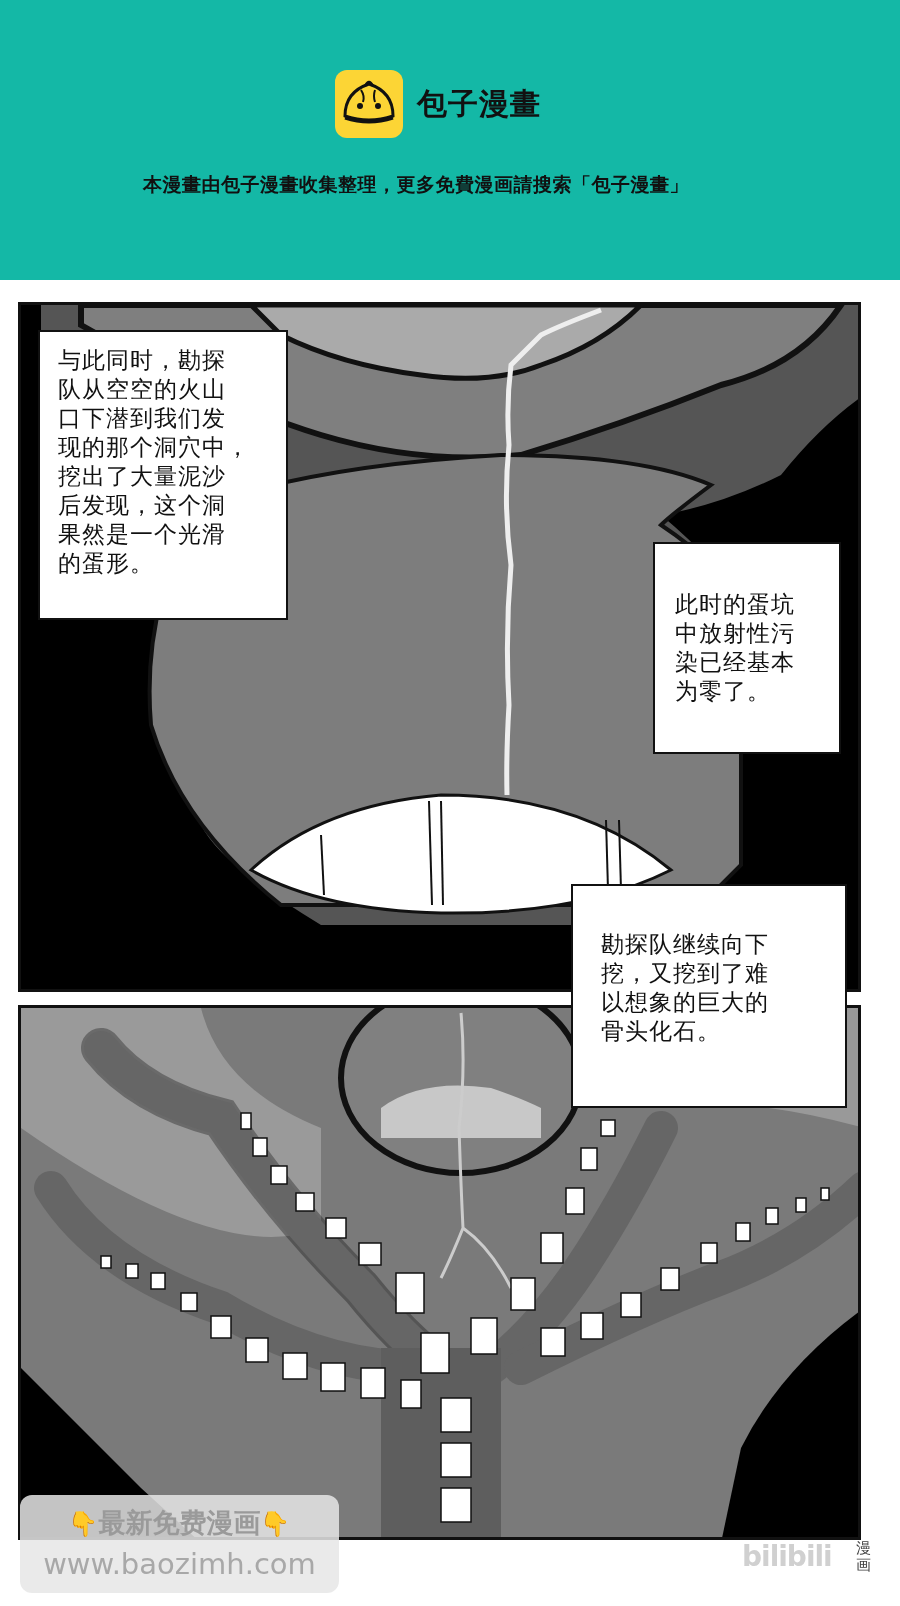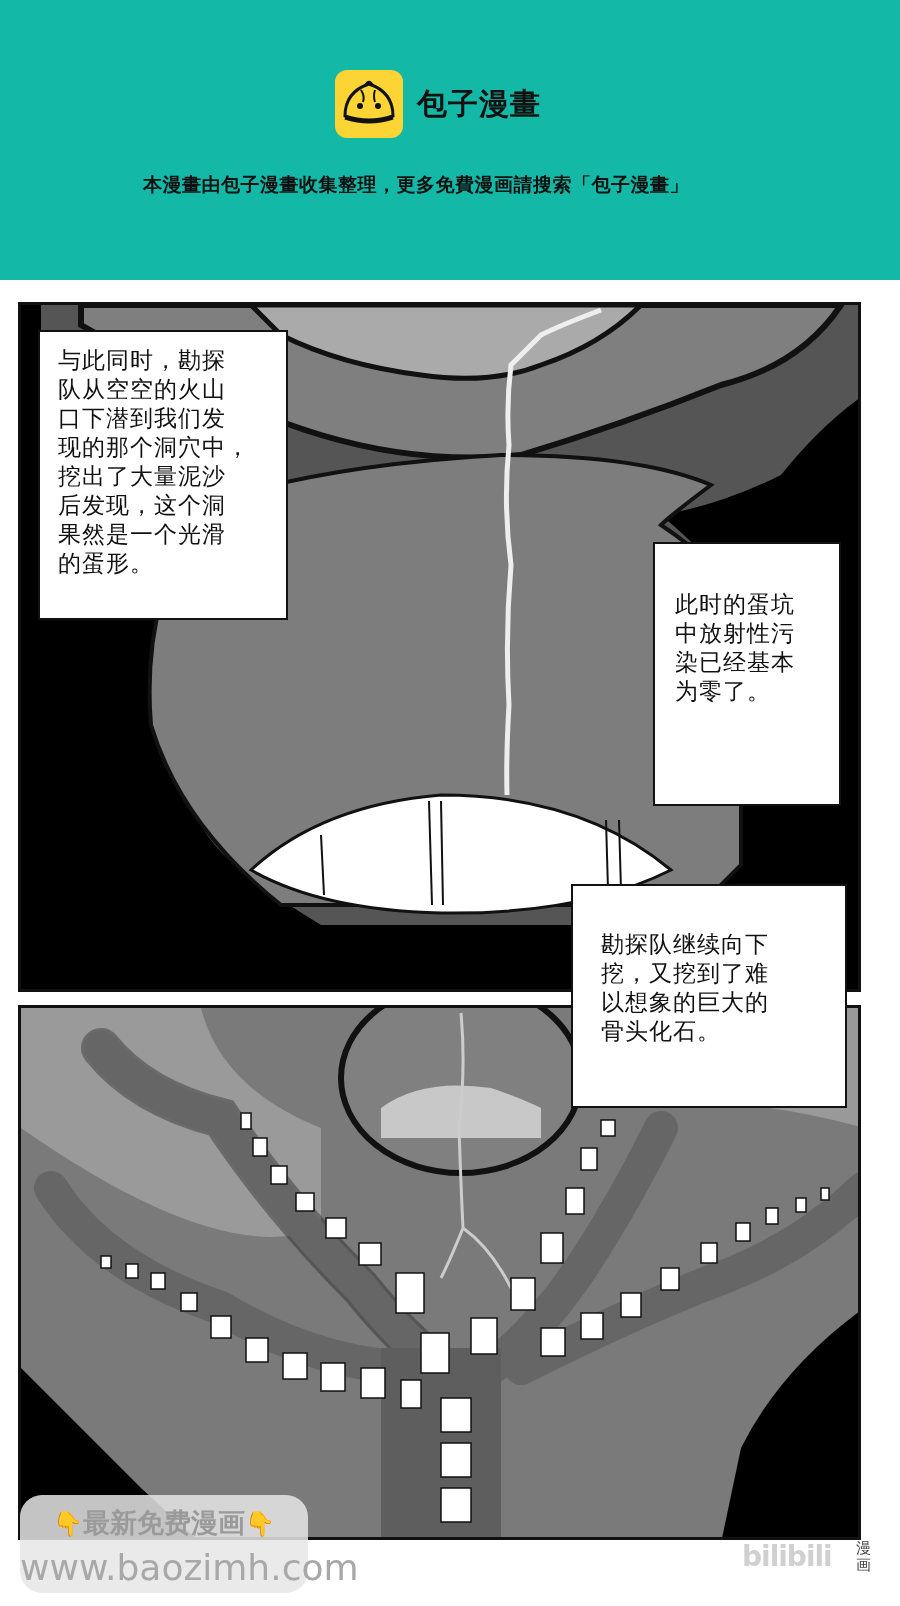--- a/index.html
+++ b/index.html
@@ -11,26 +11,26 @@
   .logo-text { margin-left: 14px; font-size: 30px; font-weight: bold; color: #111; letter-spacing: 1px; }
   .notice { position: absolute; left: 0; top: 172px; width: 832px; text-align: center; font-size: 19px; font-weight: bold; color: #111; letter-spacing: 0.5px; }
 
   .panel { position: absolute; border: 3px solid #111; box-sizing: border-box; overflow: hidden; background: #000; }
   .panel1 { left: 18px; top: 302px; width: 843px; height: 690px; }
   .panel2 { left: 18px; top: 1005px; width: 843px; height: 535px; background: #7d7d7d; }
   .panel svg { position: absolute; left: 0; top: 0; }
 
   .caption { position: absolute; background: #fff; border: 2.5px solid #111; box-sizing: border-box; font-size: 23px; line-height: 29px; color: #111; padding: 14px 4px 10px 18px; white-space: pre-line; letter-spacing: 1px; }
   .cap1 { left: 38px; top: 330px; width: 250px; height: 290px; }
-  .cap2 { left: 653px; top: 542px; width: 188px; height: 264px; padding: 46px 26px 10px 20px; }
+  .cap2 { left: 653px; top: 542px; width: 188px; height: 212px; padding: 46px 26px 10px 20px; }
   .cap3 { left: 571px; top: 884px; width: 276px; height: 224px; padding: 44px 10px 10px 28px; }
 
-  .watermark { position: absolute; left: 20px; top: 1495px; width: 288px; height: 98px; background: rgba(230,230,230,0.85); border-radius: 22px; }
+  .watermark { position: absolute; left: 20px; top: 1495px; width: 319px; height: 98px; background: rgba(230,230,230,0.85); border-radius: 12px; }
   .wm-line1 { position: absolute; left: 0; top: 10px; width: 100%; text-align: center; font-size: 27px; font-weight: bold; color: #9a9a9a; }
-  .wm-line2 { position: absolute; left: 0; top: 52px; width: 100%; font-size: 36px; color: #a8a8a8; }
+  .wm-line2 { position: absolute; left: 0; top: 52px; width: 100%; text-align: center; font-size: 29px; color: #a8a8a8; }
   .hand { color: #e6a317; font-size: 24px; }
   .bili { position: absolute; left: 742px; top: 1540px; font-size: 28px; font-weight: bold; color: #d0d0d0; letter-spacing: -1px; }
   .bili-sub { position: absolute; left: 856px; top: 1540px; font-size: 15px; line-height: 17px; color: #404040; width: 18px; }
 </style>
 </head>
 <body>
 
 <div class="header">
   <div class="logo">
     <div class="logo-icon">

